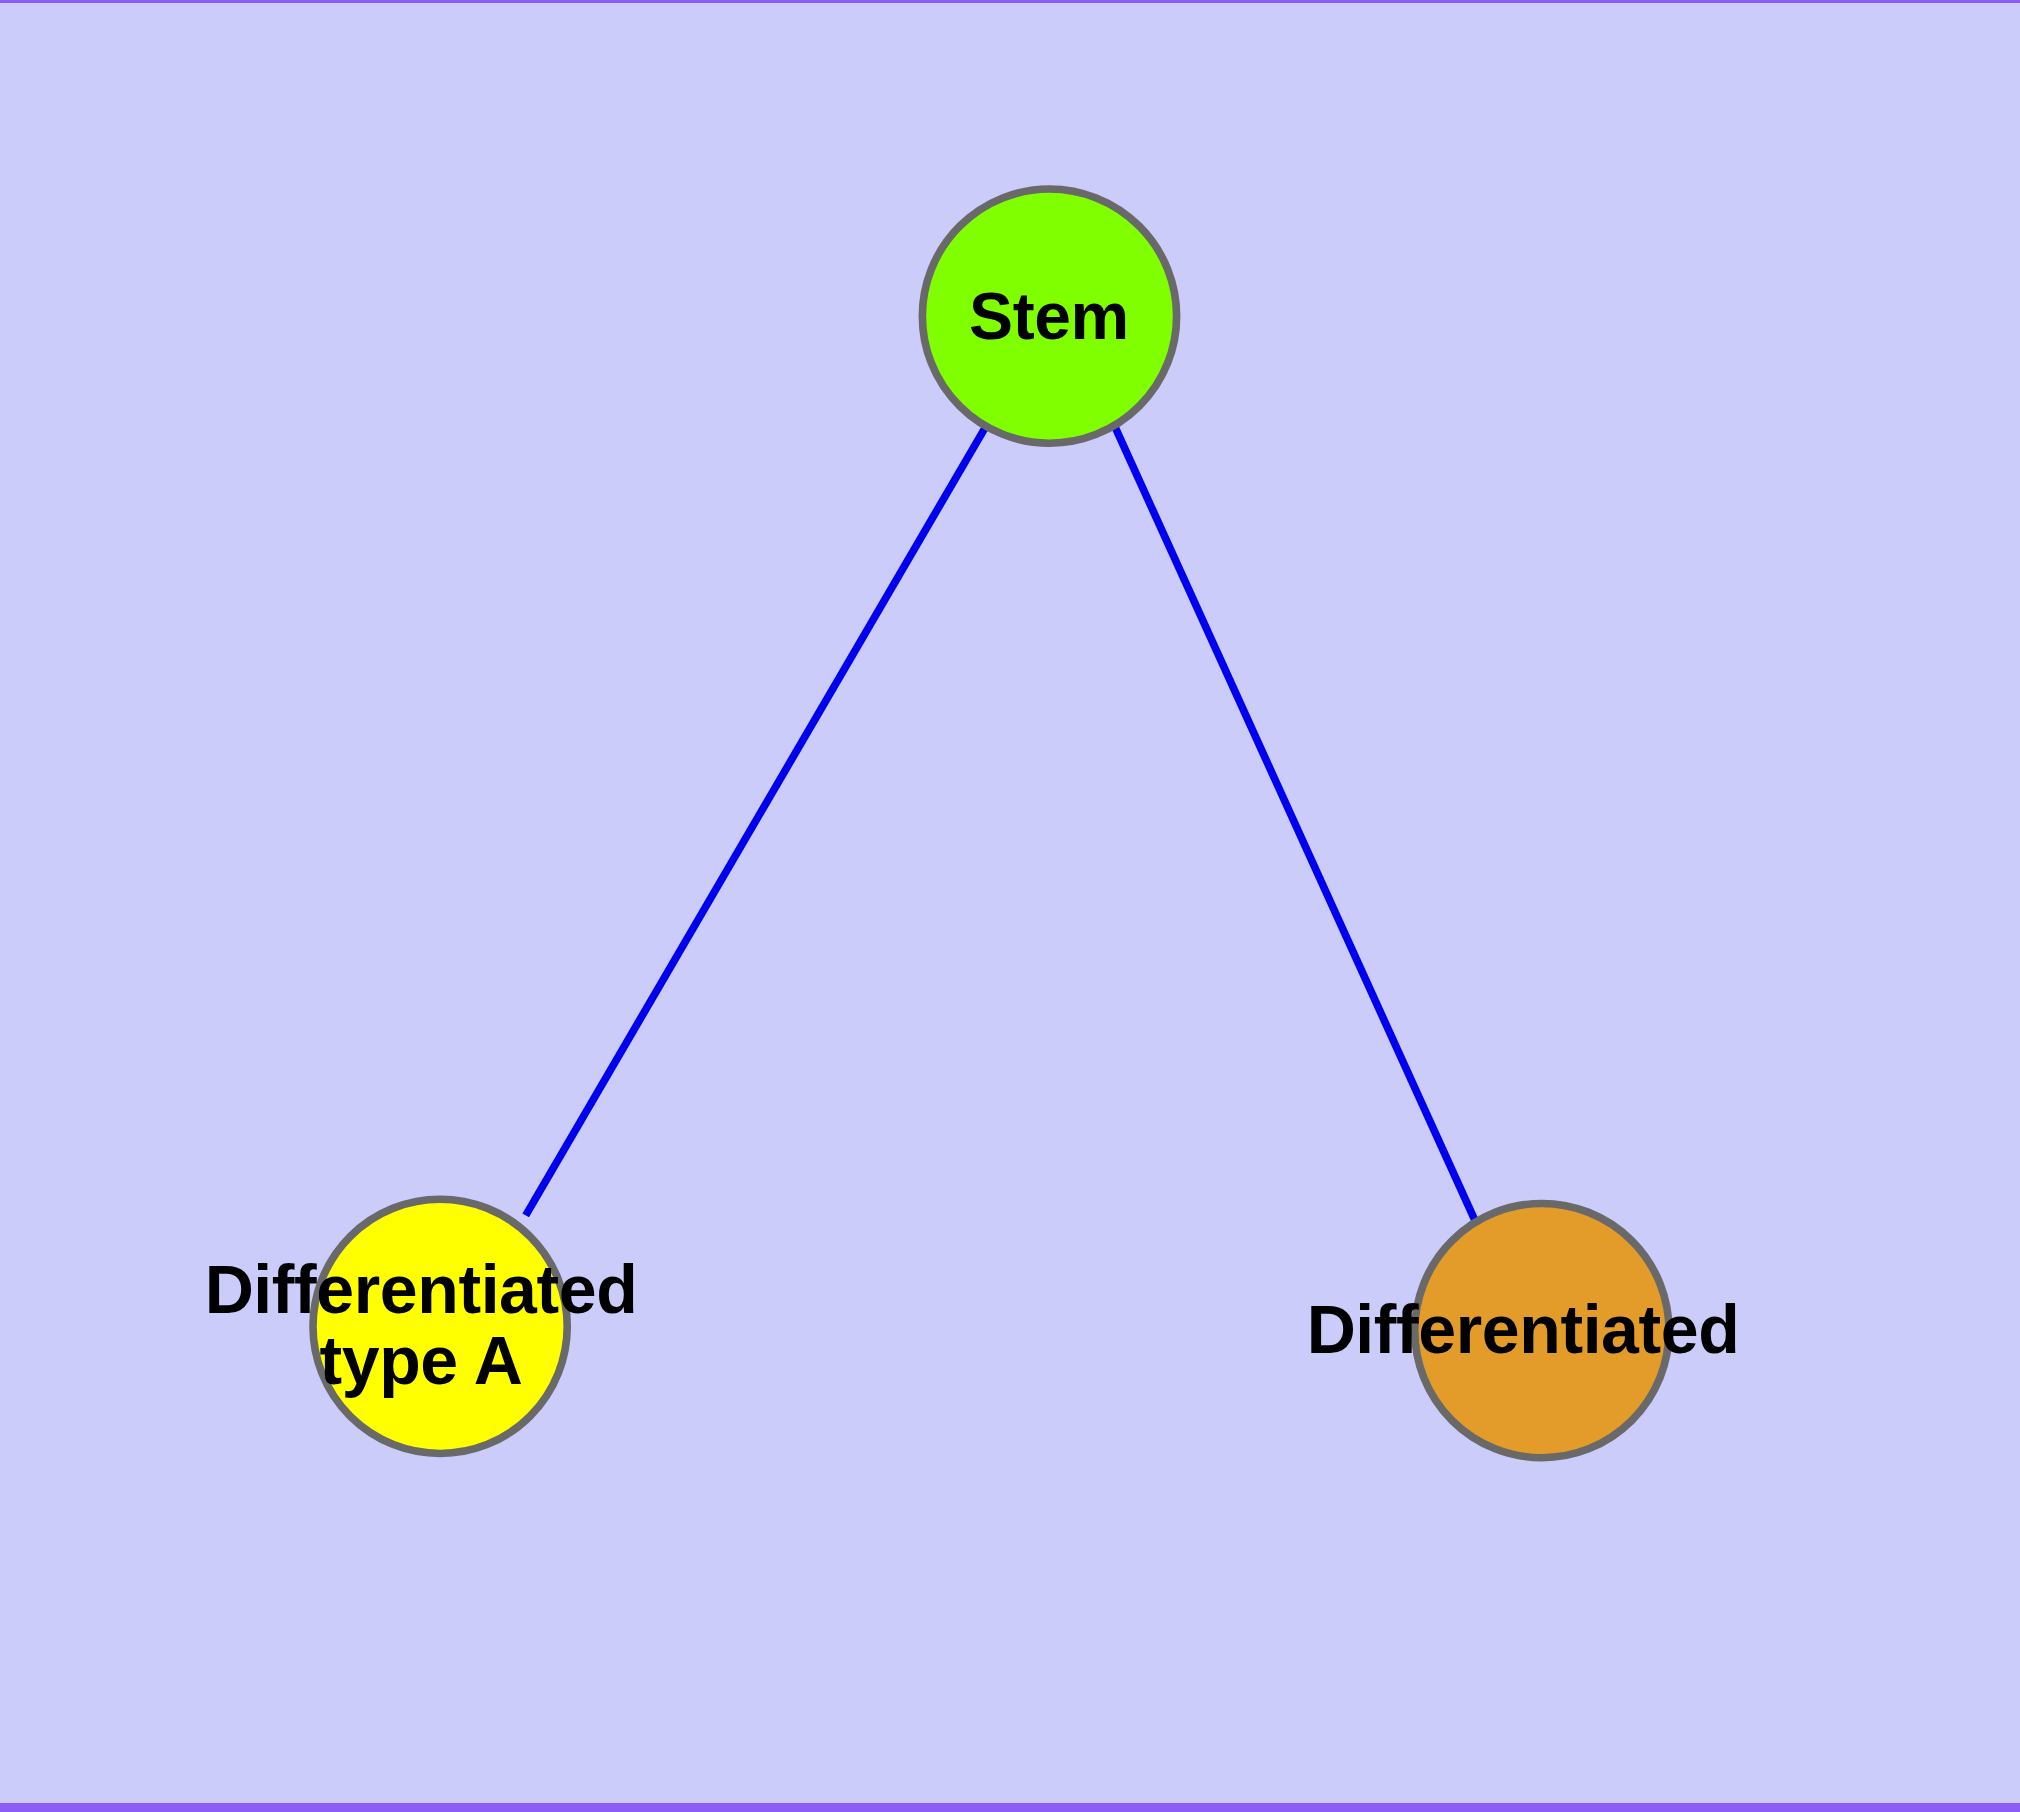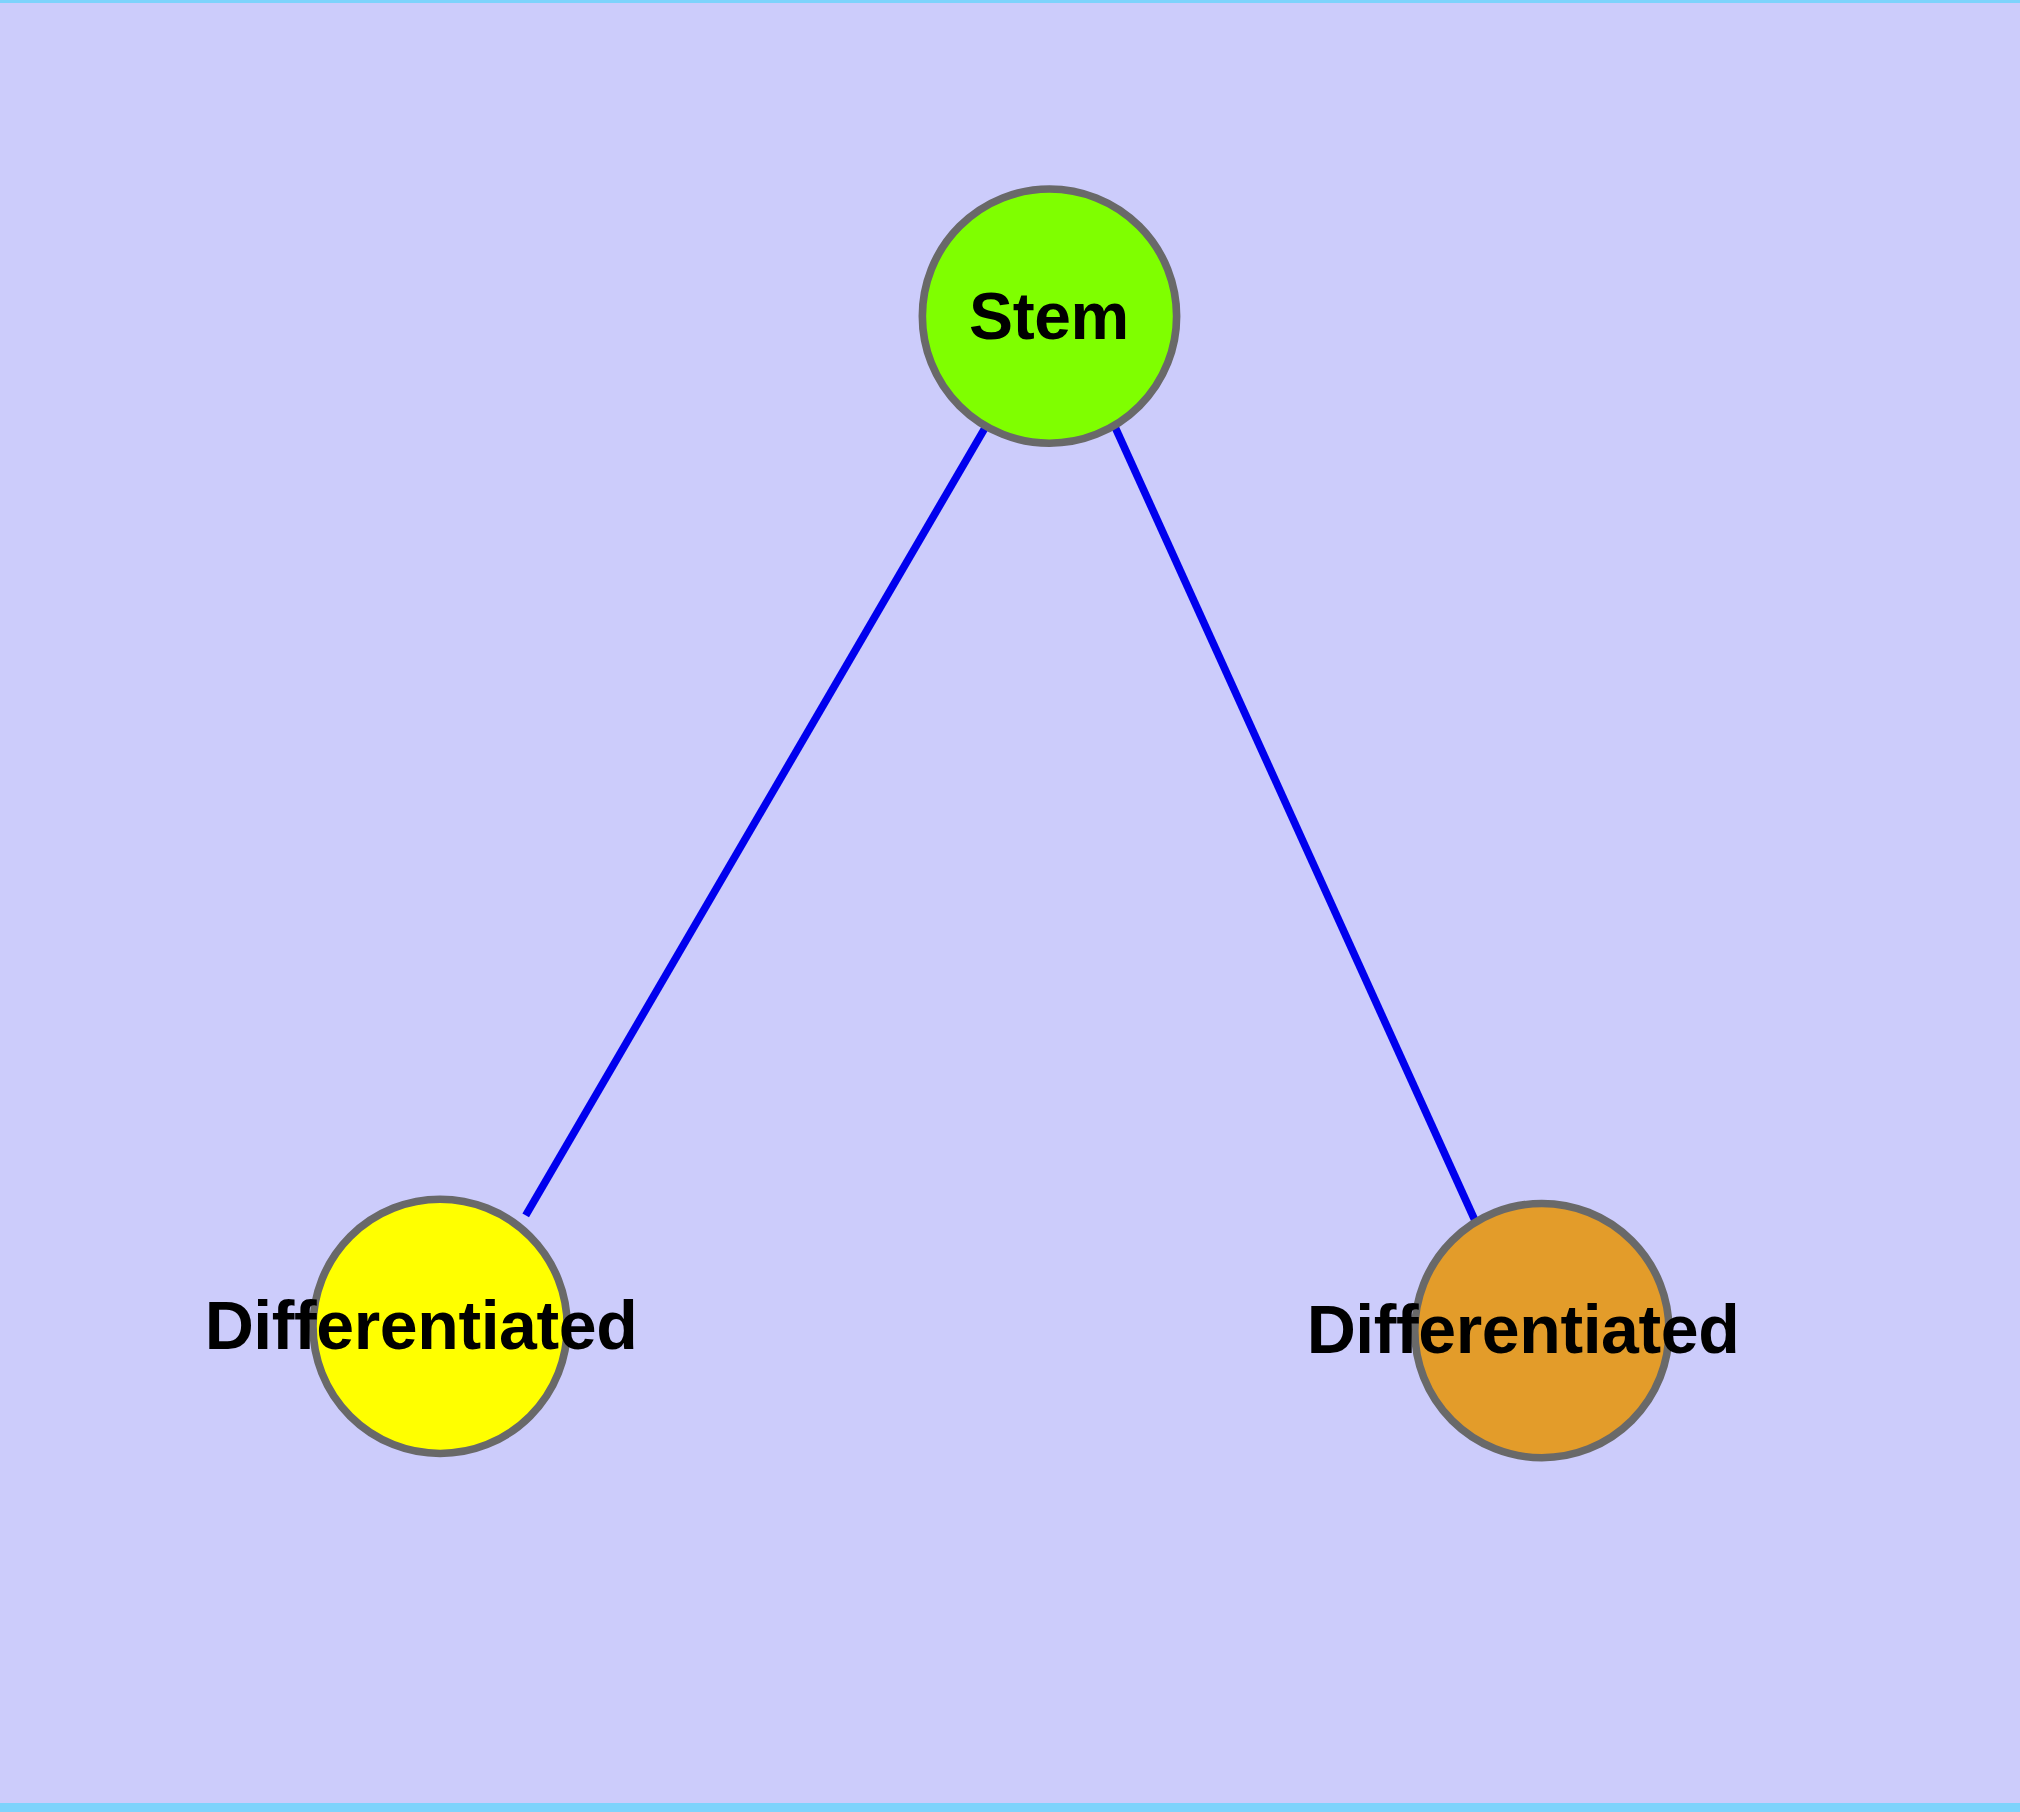--- a/index.html
+++ b/index.html
@@ -51,21 +51,21 @@
     transform: translate(-50%, -50%);
     pointer-events: none;
   }
   .label-stem   { font-size: 66px; }
   .label-diffA  { font-size: 68px; }
   .label-diffB  { font-size: 68px; }
 </style>
 </head>
 <body>
 
-<div id="canvas" style="width: 2021px; height: 1812px; background: #7dd3fc;">
+<div id="canvas" style="width: 2021px; height: 1812px; background: #8b5cf6;">
 
   <div id="plot-area" style="background: rgb(204, 204, 251);"></div>
 
   <svg id="graph-svg" viewBox="0 0 2384 2138">
     <g>
       <line class="edge-line" x1="1163" y1="503" x2="620" y2="1434" style="stroke: rgb(0, 0, 238); stroke-width: 9;"></line>
       <line class="edge-line" x1="1315" y1="503" x2="1740" y2="1440" style="stroke: rgb(0, 0, 238); stroke-width: 9;"></line>
     </g>
     <g>
       <circle class="node-circle" cx="1238" cy="373" r="150" fill="#7fff00" style="stroke: rgb(105, 105, 105); stroke-width: 9;"></circle>
@@ -73,20 +73,21 @@
       <circle class="node-circle" cx="1819" cy="1570" r="150" fill="#e39c2a" style="stroke: rgb(105, 105, 105); stroke-width: 9;"></circle>
     </g>
   </svg>
 
   <div class="node-label label-stem" style="left: 1049px; top: 316px; font-size: 66px; color: rgb(0, 0, 0);">
     <div>Stem</div>
   </div>
 
   <div class="node-label label-diffA" style="left: 421px; top: 1325px; font-size: 68px; color: rgb(0, 0, 0);">
     <div>Differentiated</div>
+    <div>type A</div>
   </div>
 
   <div class="node-label label-diffB" style="left: 1523px; top: 1329px; font-size: 68px; color: rgb(0, 0, 0);">
     <div>Differentiated</div>
   </div>
 
 </div>
 
 
 </body></html>

